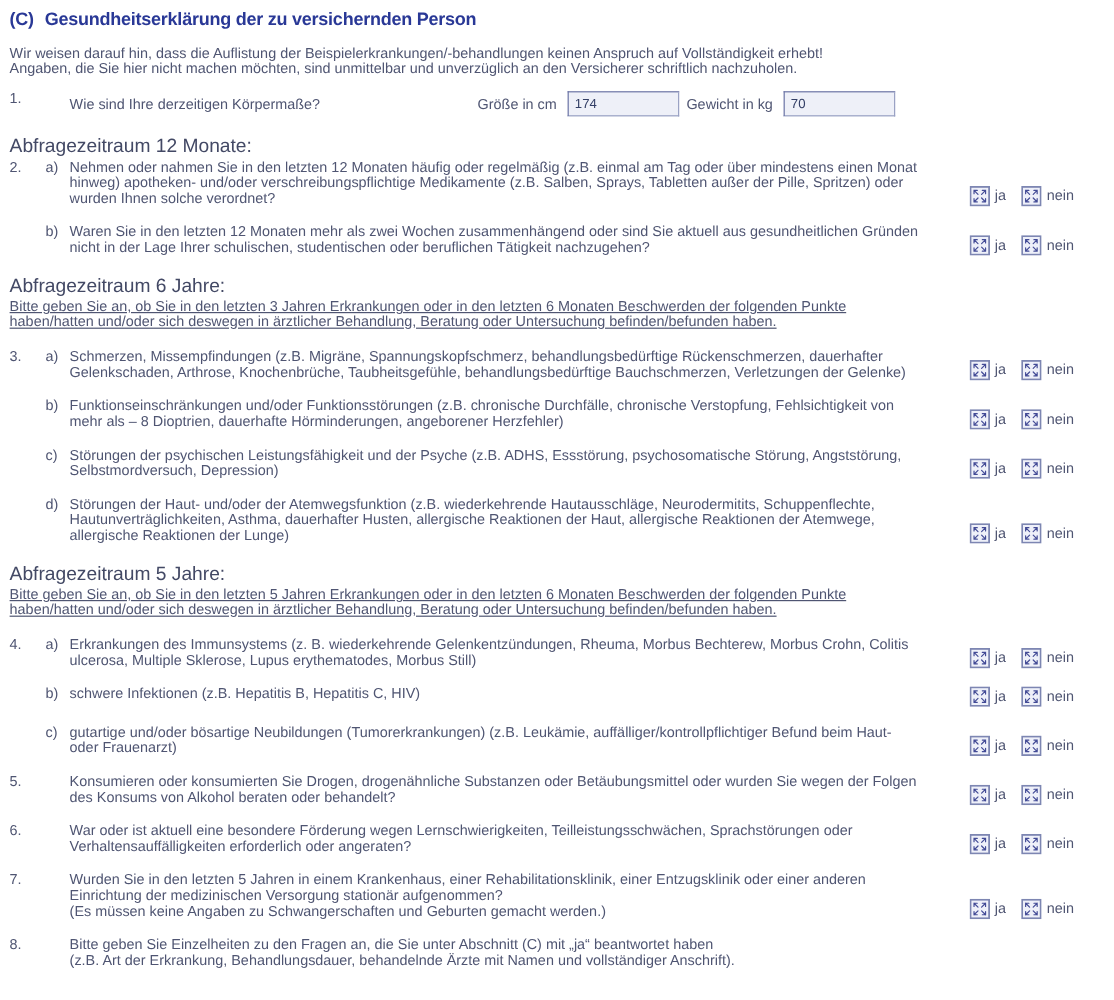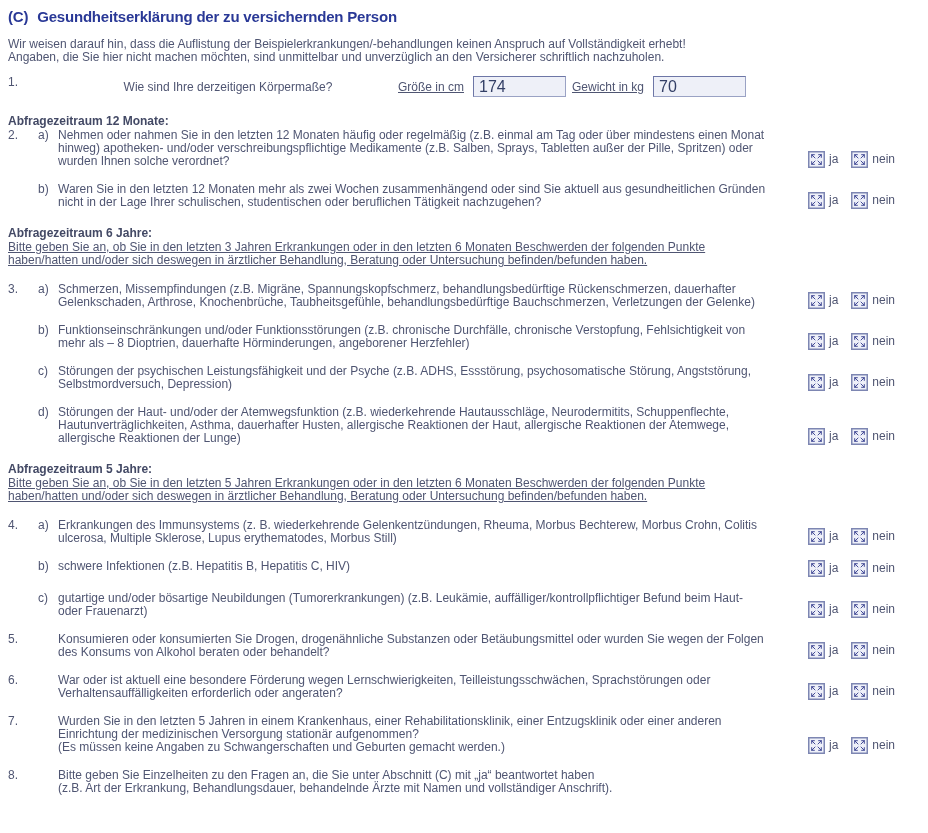--- a/index.html
+++ b/index.html
@@ -13,47 +13,47 @@
   .page { padding: 6px 8px 0 8px; width: 928px; }
 
   h1.title {
     display: flex; gap: 9px; align-items: baseline;
     font-size: 15px; font-weight: bold; color: #293896;
     margin: 2px 0 13px 0; letter-spacing: -0.2px;
   }
   .intro { margin: 0 0 12px 0; line-height: 13px; }
 
   .sec-head {
-    font-size: 12px; font-weight: bold; color: #434965;
+    font-size: 16px; font-weight: normal; color: #434965;
     margin: 17px 0 1px 0;
   }
   .sec-intro { width: 760px; line-height: 13px; margin: 0 0 16px 0; text-decoration: underline; }
 
   .row { display: flex; align-items: flex-end; margin-bottom: 15px; }
   .col-num    { width: 30px; flex: none; align-self: flex-start; line-height: 13px; }
   .col-letter { width: 20px; flex: none; align-self: flex-start; line-height: 13px; }
   .col-text   { width: 710px; flex: none; align-self: flex-start; line-height: 13px; }
 
   .answers { margin-left: auto; width: 112px; flex: none; display: flex; align-items: center; }
   .cb { width: 17px; height: 17px; flex: none; display: inline-block; cursor: pointer; }
   .cb svg { display: block; }
   .cb-label { margin-left: 4px; line-height: 17px; text-align: center; }
   .cb.second { margin-left: 13px; }
 
   
   .q1row { display: flex; align-items: center; margin: 0 0 6px 0; }
-  .q1row .col-q1text { width: 340px; flex: none; text-align: center; }
-  .field-label { flex: none; text-decoration: underline; }
+  .q1row .col-q1text { width: 340px; flex: none; }
+  .field-label { flex: none; }
   .field-input {
     width: 93px; height: 21px; flex: none; margin-left: 9px;
     background: #eef0f8;
     border: 1px solid #9aa2c4;
     border-top-color: #6d76a6; border-left-color: #6d76a6;
     color: #333f66; font-family: "Liberation Sans", sans-serif;
-    font-size: 16px; padding: 1px 5px;
+    font-size: 11px; padding: 1px 5px;
   }
   .gap22 { margin-left: 6px; }
 </style>
 </head>
 <body>
 
 <div class="page">
 
   <h1 class="title">
     <span>(C)</span>

